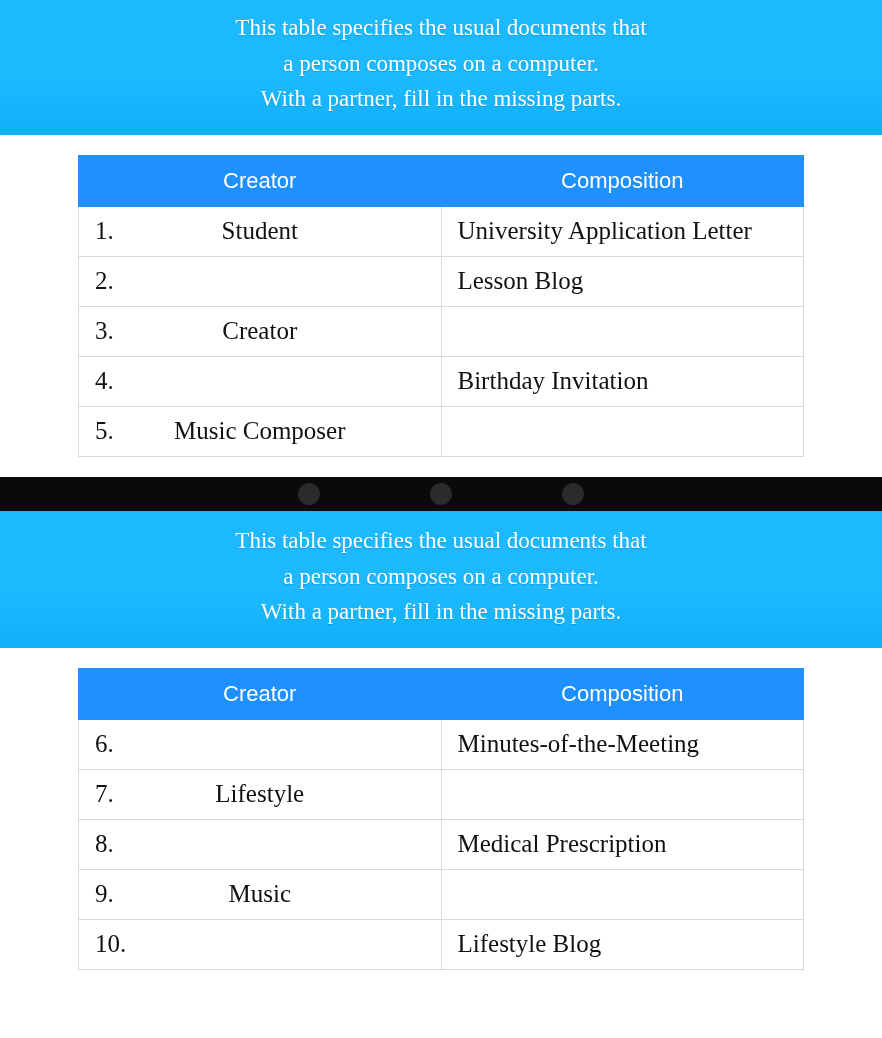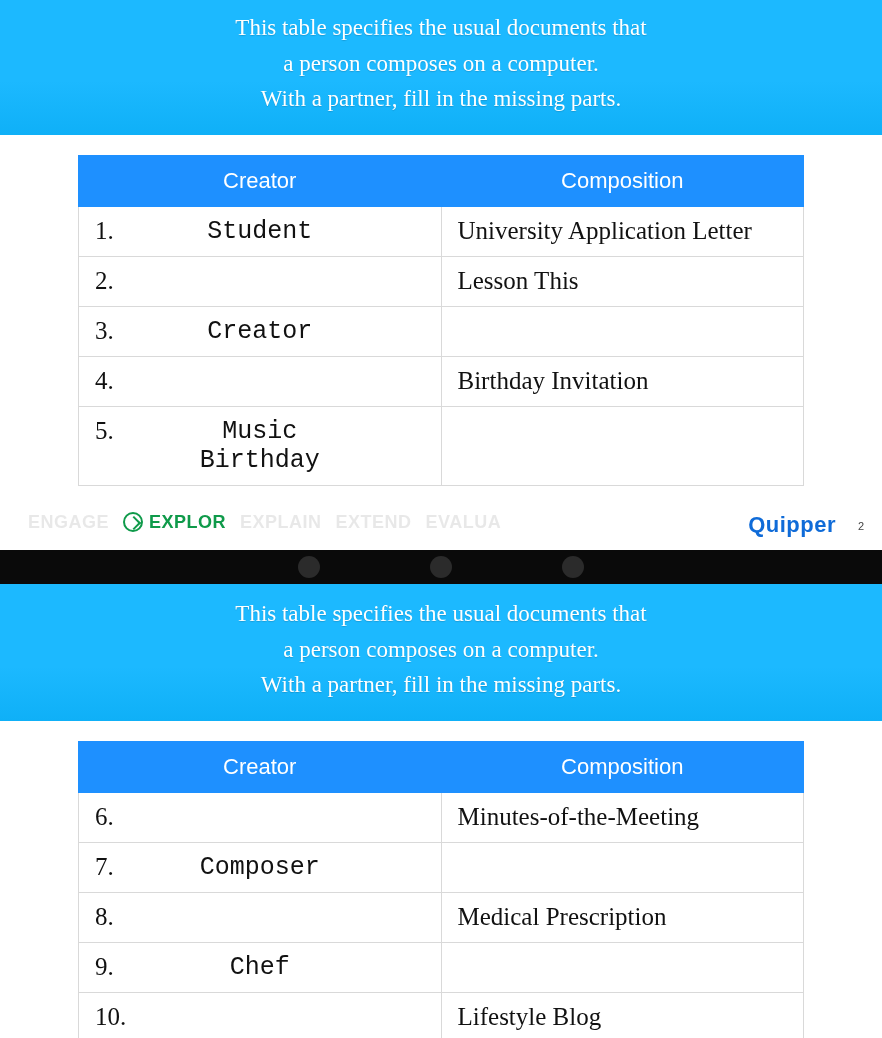--- a/index.html
+++ b/index.html
@@ -38,21 +38,21 @@
     padding: 10px 16px;
     color: #111;
     font-family: Georgia, serif;
     vertical-align: middle;
     height: 50px;
   }
   td.creator { width: 50%; }
   td.comp { width:50%; }
   .creator-inner { display:flex; }
   .creator-inner .n { width: 60px; }
-  .creator-inner .t { flex:1; text-align:center; padding-right:60px;font-family:Liberation Mono, monospace; }
+  .creator-inner .t { flex:1; text-align:center; padding-right:60px; }
 
   .navbar {
     height: 44px;
     width: 100%;
     position: relative;
     font-family: Arial, sans-serif;
   }
   .navitems {
     display:flex;
     align-items:center;
@@ -126,21 +126,21 @@
             </td>
           <td class="comp">University Application Letter</td>
         </tr>
         <tr>
           <td class="creator">
               <div class="creator-inner">
             <span class="n">2.</span>
             <span class="t"></span>
           </div>
             </td>
-          <td class="comp">Lesson This</td>
+          <td class="comp">Lesson Blog</td>
         </tr>
         <tr>
           <td class="creator">
               <div class="creator-inner">
             <span class="n">3.</span>
             <span class="t">Creator</span>
           </div>
             </td>
           <td class="comp"></td>
         </tr>
@@ -150,43 +150,29 @@
             <span class="n">4.</span>
             <span class="t"></span>
           </div>
             </td>
           <td class="comp">Birthday Invitation</td>
         </tr>
         <tr>
           <td class="creator">
               <div class="creator-inner">
             <span class="n">5.</span>
-            <span class="t">Music Birthday</span>
+            <span class="t">Music Composer</span>
           </div>
             </td>
           <td class="comp"></td>
         </tr>
       </tbody>
     </table>
   </div>
 
-  <div class="navbar">
-    <div class="navitems">
-      <span class="ghost">ENGAGE</span>
-      <span class="explore">
-        <span class="ei"></span>
-        <span>EXPLOR</span>
-      </span>
-      <span class="ghost">EXPLAIN</span>
-      <span class="ghost">EXTEND</span>
-      <span class="ghost">EVALUA</span>
-    </div>
-    <div class="brand">Quipper</div>
-    <div class="pagenum">2</div>
-  </div>
 </div>
 
 <div class="divider">
   <div class="dots">
     <div class="dot"></div>
     <div class="dot"></div>
     <div class="dot"></div>
   </div>
 </div>
 
@@ -212,39 +198,39 @@
             <span class="n">6.</span>
             <span class="t"></span>
           </div>
             </td>
           <td class="comp">Minutes-of-the-Meeting</td>
         </tr>
         <tr>
           <td class="creator">
               <div class="creator-inner">
             <span class="n">7.</span>
-            <span class="t">Composer</span>
+            <span class="t">Lifestyle</span>
           </div>
             </td>
           <td class="comp"></td>
         </tr>
         <tr>
           <td class="creator">
               <div class="creator-inner">
             <span class="n">8.</span>
             <span class="t"></span>
           </div>
             </td>
           <td class="comp">Medical Prescription</td>
         </tr>
         <tr>
           <td class="creator">
               <div class="creator-inner">
             <span class="n">9.</span>
-            <span class="t">Chef</span>
+            <span class="t">Music</span>
           </div>
             </td>
           <td class="comp"></td>
         </tr>
         <tr>
           <td class="creator">
               <div class="creator-inner">
             <span class="n">10.</span>
             <span class="t"></span>
           </div>

